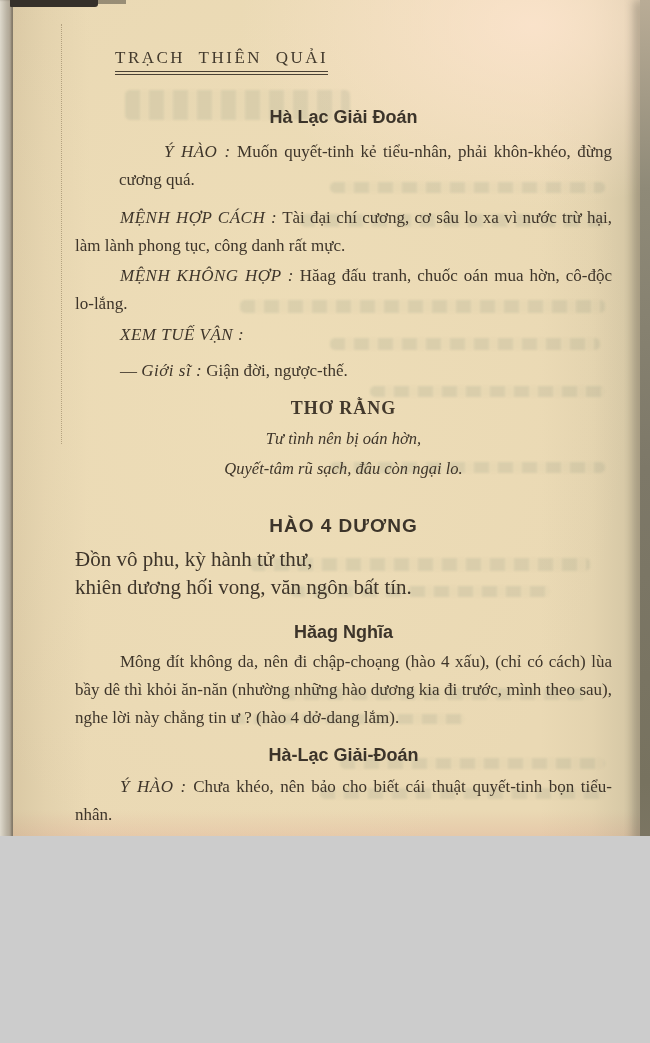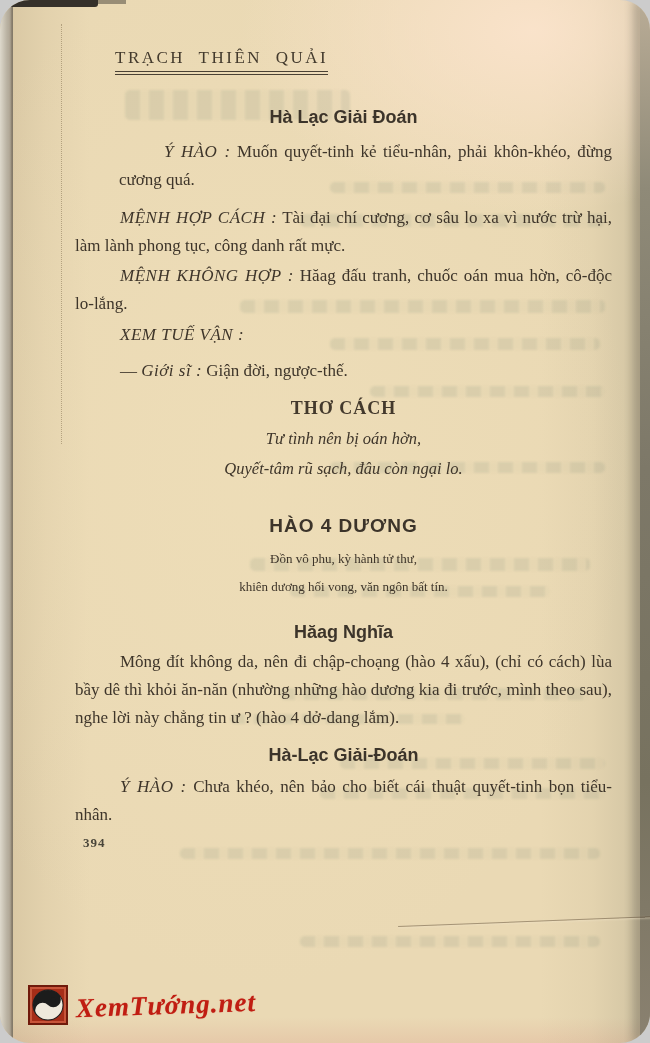--- a/index.html
+++ b/index.html
@@ -1,28 +1,27 @@
 <!DOCTYPE html>
 <html><head>
 <meta charset="utf-8">
 <style>
   html,body{margin:0;padding:0;}
   body{width:650px;height:1043px;overflow:hidden;background:#ccc;}
   .scan-root{
-    position:relative;width:650px;height:1043px;overflow:hidden;
+    position:relative;width:650px;height:836px;overflow:hidden;
     background:
       radial-gradient(ellipse 420px 260px at 82% 3%, rgba(252,228,206,.85), rgba(252,228,206,0) 70%),
       radial-gradient(ellipse 500px 700px at 40% 45%, rgba(240,224,186,.55), rgba(240,224,186,0) 75%),
       linear-gradient(90deg, rgba(164,146,112,.28) 0px, rgba(164,146,112,.10) 46px, rgba(164,146,112,0) 90px),
       linear-gradient(270deg, rgba(120,118,100,.42) 0px, rgba(150,145,120,.22) 26px, rgba(170,160,130,.10) 58px, rgba(170,160,130,0) 110px),
       linear-gradient(0deg, rgba(226,185,158,.5) 0px, rgba(226,185,158,0) 26px),
       #ead9b4;
     font-family:"Liberation Serif", serif;
     color:#3e352a;
-    border-radius:30px;
   }
   
   .edge-left{position:absolute;left:0;top:0;width:13px;height:1043px;
     background:linear-gradient(90deg,#ded9cc,#b9b1a1 55%,#a79d8b);box-shadow:inset -2px 0 2px rgba(60,50,35,.35);}
   .corner-dark{position:absolute;left:10px;top:0;width:88px;height:7px;background:#35302a;border-radius:0 0 3px 1px;}
   .corner-dark2{position:absolute;left:96px;top:0;width:30px;height:4px;background:rgba(53,48,42,.45);}
   .edge-right{position:absolute;right:0;top:0;width:10px;height:1043px;
     background:linear-gradient(180deg,#b9ac96 0%,#8f8a78 18%,#7d7868 45%,#77725f 75%,#8a8170 100%);
     box-shadow:-6px 0 10px rgba(110,105,88,.45);}
   .binding-crease{position:absolute;left:61px;top:24px;height:420px;width:0;
@@ -41,21 +40,21 @@
   .center{text-align:center;}
   .h-sans{font-family:"Liberation Sans", sans-serif;font-weight:bold;font-size:18px;line-height:24px;color:#3c342a;}
   .h-serif{font-weight:bold;font-size:18px;line-height:26px;letter-spacing:1px;color:#43392c;}
   .hao-head{font-family:"Liberation Sans", sans-serif;font-weight:bold;font-size:19px;line-height:26px;letter-spacing:1px;color:#3c342a;}
   p{margin:0;}
   .body-p{font-size:17px;line-height:28px;text-align:justify;text-indent:45px;}
   .lead{font-style:italic;letter-spacing:.5px;}
   .caps-lead{font-style:italic;letter-spacing:.5px;}
   .list-p{font-size:17px;line-height:28px;text-align:justify;text-indent:45px;}
   .poem{font-style:italic;font-size:16.5px;line-height:30px;text-align:center;}
-  .verse{font-size:13px;line-height:28px;text-align:center;} 
+  .verse{font-size:21px;line-height:28px;} 
   .page-number{font-size:13px;font-weight:bold;line-height:24px;color:#4a463a;margin-top:2px;margin-left:8px;letter-spacing:1px;}
   
   .watermark{position:absolute;left:28px;top:985px;display:flex;align-items:center;gap:8px;}
   .wm-logo{width:40px;height:40px;box-sizing:border-box;background:#a62d18;border:2px solid #6f1a0b;
     display:flex;align-items:center;justify-content:center;box-shadow:inset 0 0 0 2px #c8553a;}
   .wm-logo svg{transform:rotate(-135deg);}
   .wm-text{font-family:"Liberation Serif", serif;font-style:italic;font-weight:bold;
     font-size:27px;color:#c01d12;transform:rotate(-2deg);letter-spacing:1px;
     text-shadow:0 0 1px rgba(192,29,18,.4);}
 </style>
@@ -100,21 +99,21 @@
     <p class="body-p" style="margin-top:10px;"><span class="caps-lead">MỆNH HỢP CÁCH :</span> <span>Tài đại chí cương, cơ sâu lo xa vì nước trừ hại, làm lành phong tục, công danh rất mực.</span></p>
 
     <p class="body-p" style="margin-top:2px;"><span class="caps-lead">MỆNH KHÔNG HỢP :</span> <span>Hăag đấu tranh, chuốc oán mua hờn, cô-độc lo-lắng.</span></p>
 
     <p class="body-p" style="margin-top:3px;"><span class="caps-lead">XEM TUẾ VẬN :</span></p>
 
 
     <p class="list-p" style="margin-top:8px;"><span>—</span> <span class="lead">Giới sĩ :</span> <span>Giận đời, ngược-thế.</span></p>
 
 
-    <h3 class="center h-serif" style="margin:10px 0 0 0;">THƠ CÁCH</h3>
+    <h3 class="center h-serif" style="margin:10px 0 0 0;">THƠ RẰNG</h3>
 
     <p class="poem" style="margin-top:3px;">Tư tình nên bị oán hờn,</p>
     <p class="poem">Quyết-tâm rũ sạch, đâu còn ngại lo.</p>
 
     <h2 class="center hao-head" style="margin:29px 0 0 0;">HÀO 4 DƯƠNG</h2>
 
     <p class="verse" style="margin-top:6px;">Đồn vô phu, kỳ hành tử thư,</p>
     <p class="verse">khiên dương hối vong, văn ngôn bất tín.</p>
 
     <h3 class="center h-sans" style="margin:19px 0 0 0;">Hăag Nghĩa</h3>

